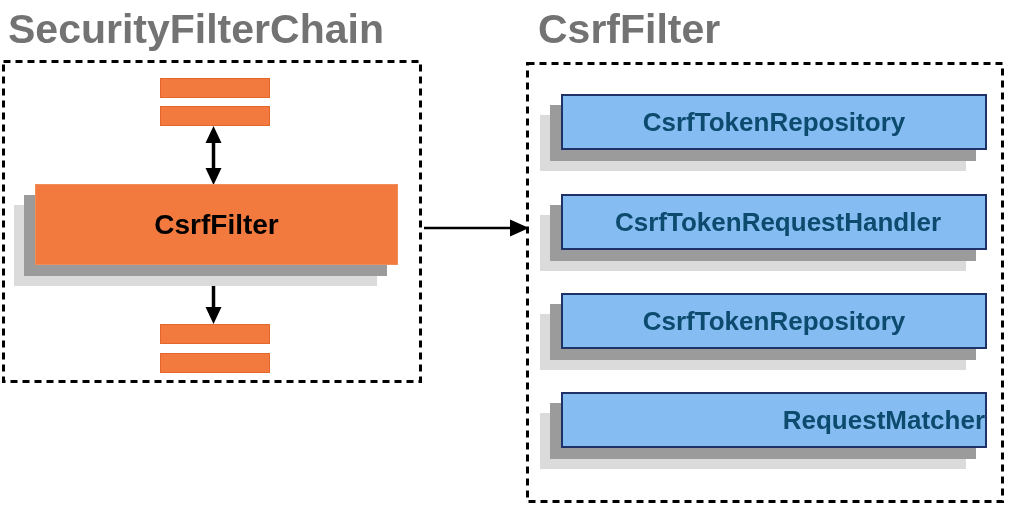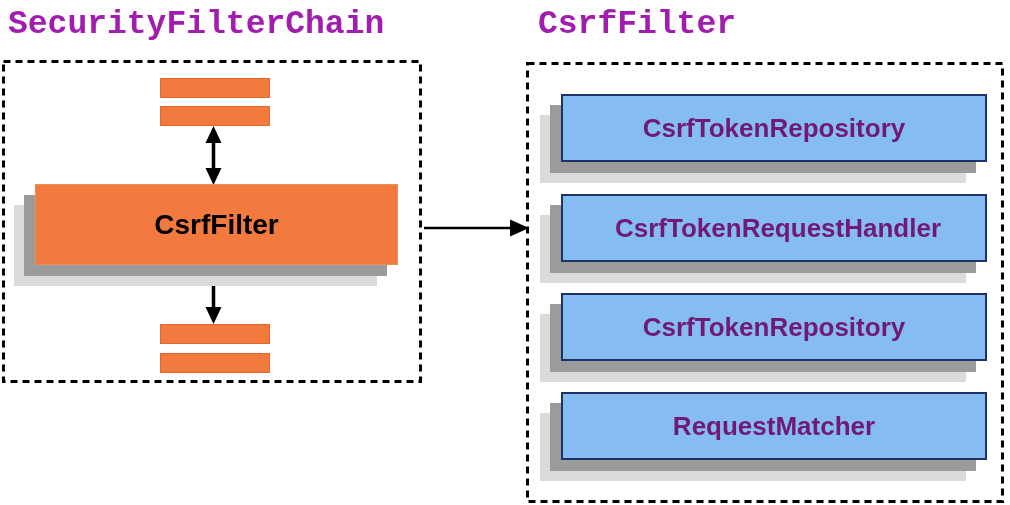--- a/index.html
+++ b/index.html
@@ -11,26 +11,25 @@
   #stage {
     position: relative;
     width: 1010px;
     height: 505px;
     background: #ffffff;
     overflow: hidden;
   }
   .abs { position: absolute; }
 
   .panel-title {
-    font-size: 33px;
+    font-size: 41px;
     font-weight: bold;
-    color: #a21caf;
+    color: #737373;
     white-space: nowrap;
     line-height: 1.1;
-    font-family: Liberation Mono, monospace;
   }
 
   #svg-layer {
     position: absolute;
     left: 0; top: 0;
     width: 1010px;
     height: 505px;
   }
 
   
@@ -55,31 +54,31 @@
     justify-content: center;
     font-size: 28px;
     font-weight: bold;
     color: #000000;
   }
 
   
   .component-box {
     left: 561px;
     width: 426px;
-    height: 68px;
+    height: 56px;
     background: #85BDF2;
     border: 2px solid #1F3268;
     box-sizing: border-box;
     box-shadow: -11px 11px 0 0 #9B9B9B, -21px 21px 0 0 #DBDBDB;
     display: flex;
     align-items: center;
     justify-content: center;
     font-size: 26px;
     font-weight: bold;
-    color: #701a75;
+    color: #0c4a6e;
   }
 </style>
 </head>
 <body>
 
 <div id="stage">
 
   <svg id="svg-layer" viewBox="0 0 1010 505" xmlns="http://www.w3.org/2000/svg">
 
     <rect x="3.5" y="61.5" width="417" height="320" fill="none" stroke="#000000" stroke-width="3" stroke-dasharray="7 5"></rect>
@@ -123,17 +122,17 @@
   </div>
 
   <div class="abs component-box" style="top:194px;padding-left:8px;">
     <span>CsrfTokenRequestHandler</span>
   </div>
 
   <div class="abs component-box" style="top:293px;">
     <span>CsrfTokenRepository</span>
   </div>
 
-  <div class="abs component-box" style="top:392px;">
+  <div class="abs component-box" style="top:392px;justify-content:flex-end;">
     <span>RequestMatcher</span>
   </div>
 
 </div>
 
 </body></html>

